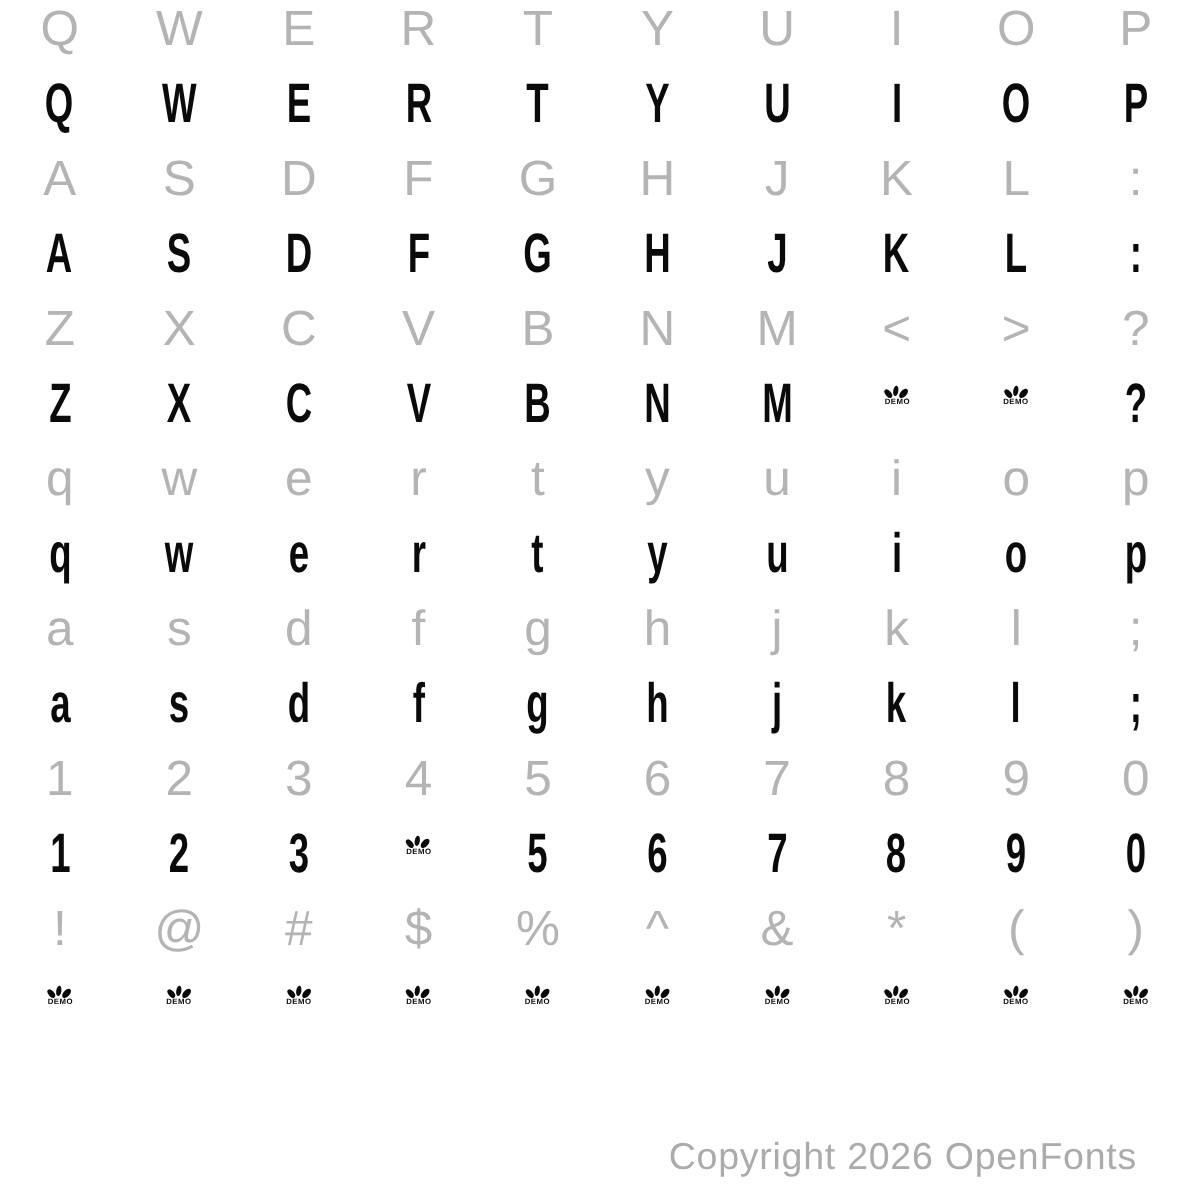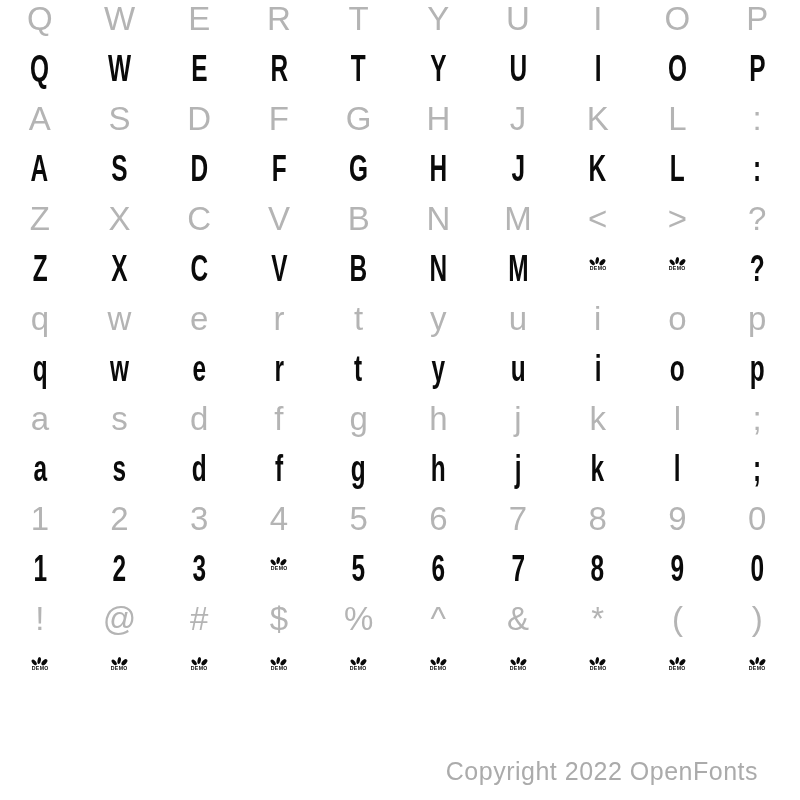--- a/index.html
+++ b/index.html
@@ -646,14 +646,14 @@
         <ellipse transform="rotate(-40 4.2 6.4)" cx="4.2" cy="6.4" rx="1.9" ry="3.3"></ellipse>
         <ellipse transform="rotate(9 9.2 4.6)" cx="9.2" cy="4.6" rx="1.7" ry="3.5"></ellipse>
         <ellipse transform="rotate(43 14.4 6.3)" cx="14.4" cy="6.3" rx="2.1" ry="3.7"></ellipse>
       </g>
     </svg>
     <span class="demo-label">DEMO</span>
   </span>
 </div>
       </div>
     </div>
-  <div class="copyright">Copyright 2022 OpenFonts</div>
+  <div class="copyright">Copyright 2026 OpenFonts</div>
 </div>
 
 </body></html>

